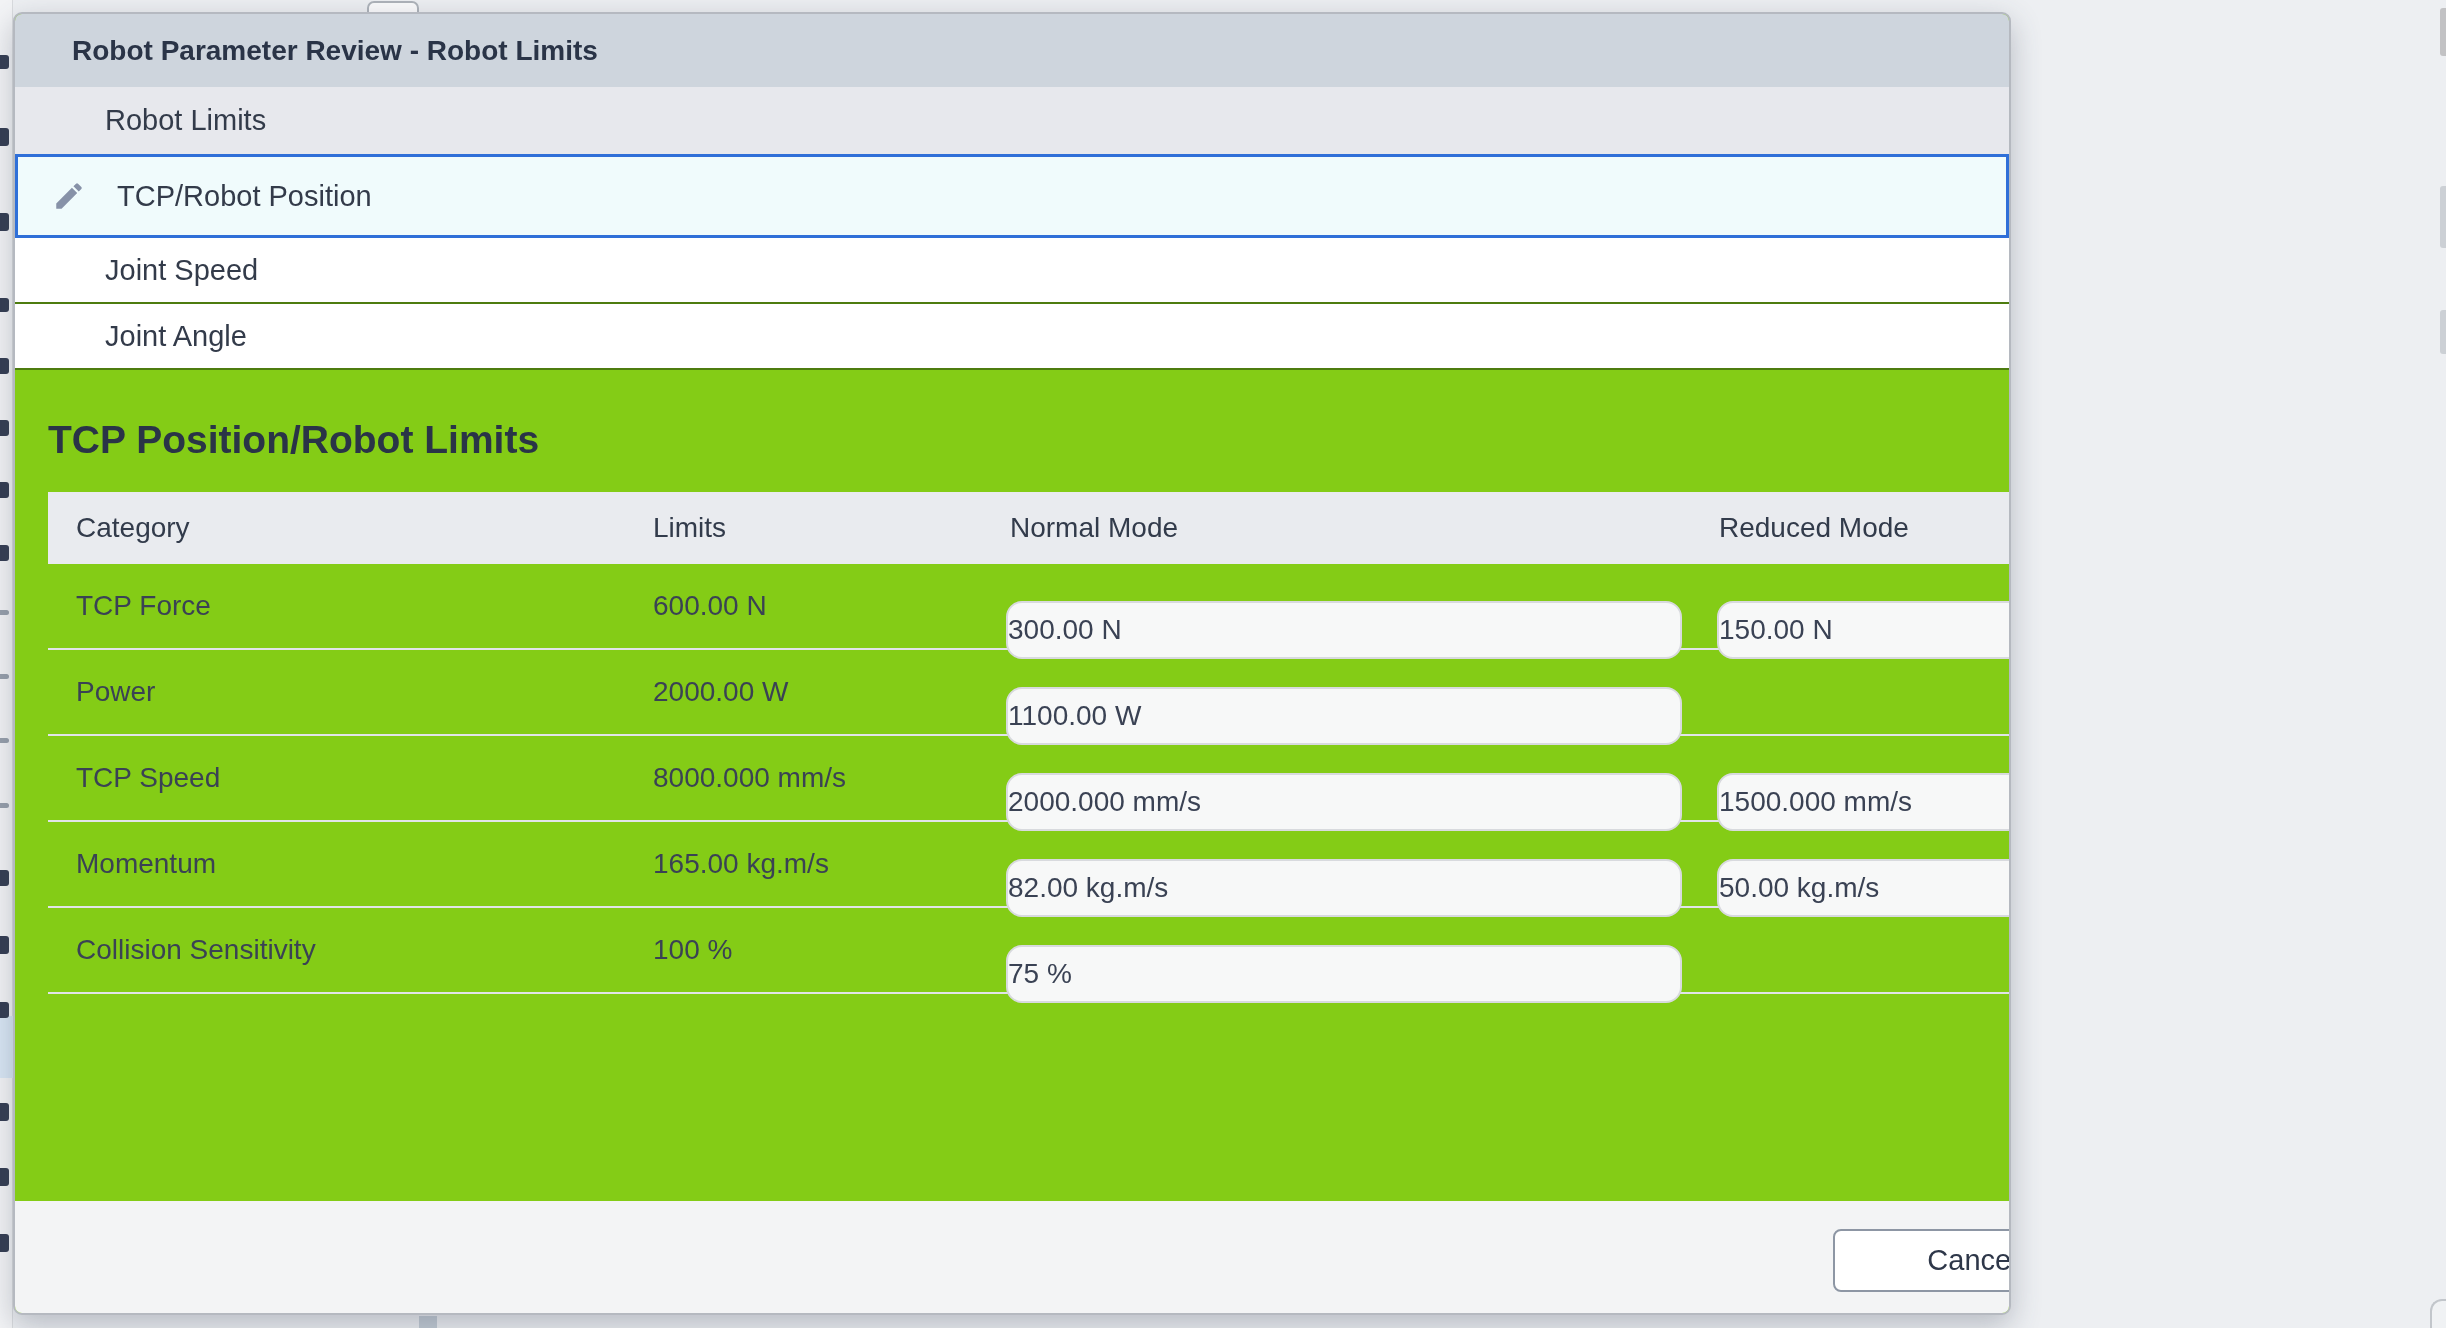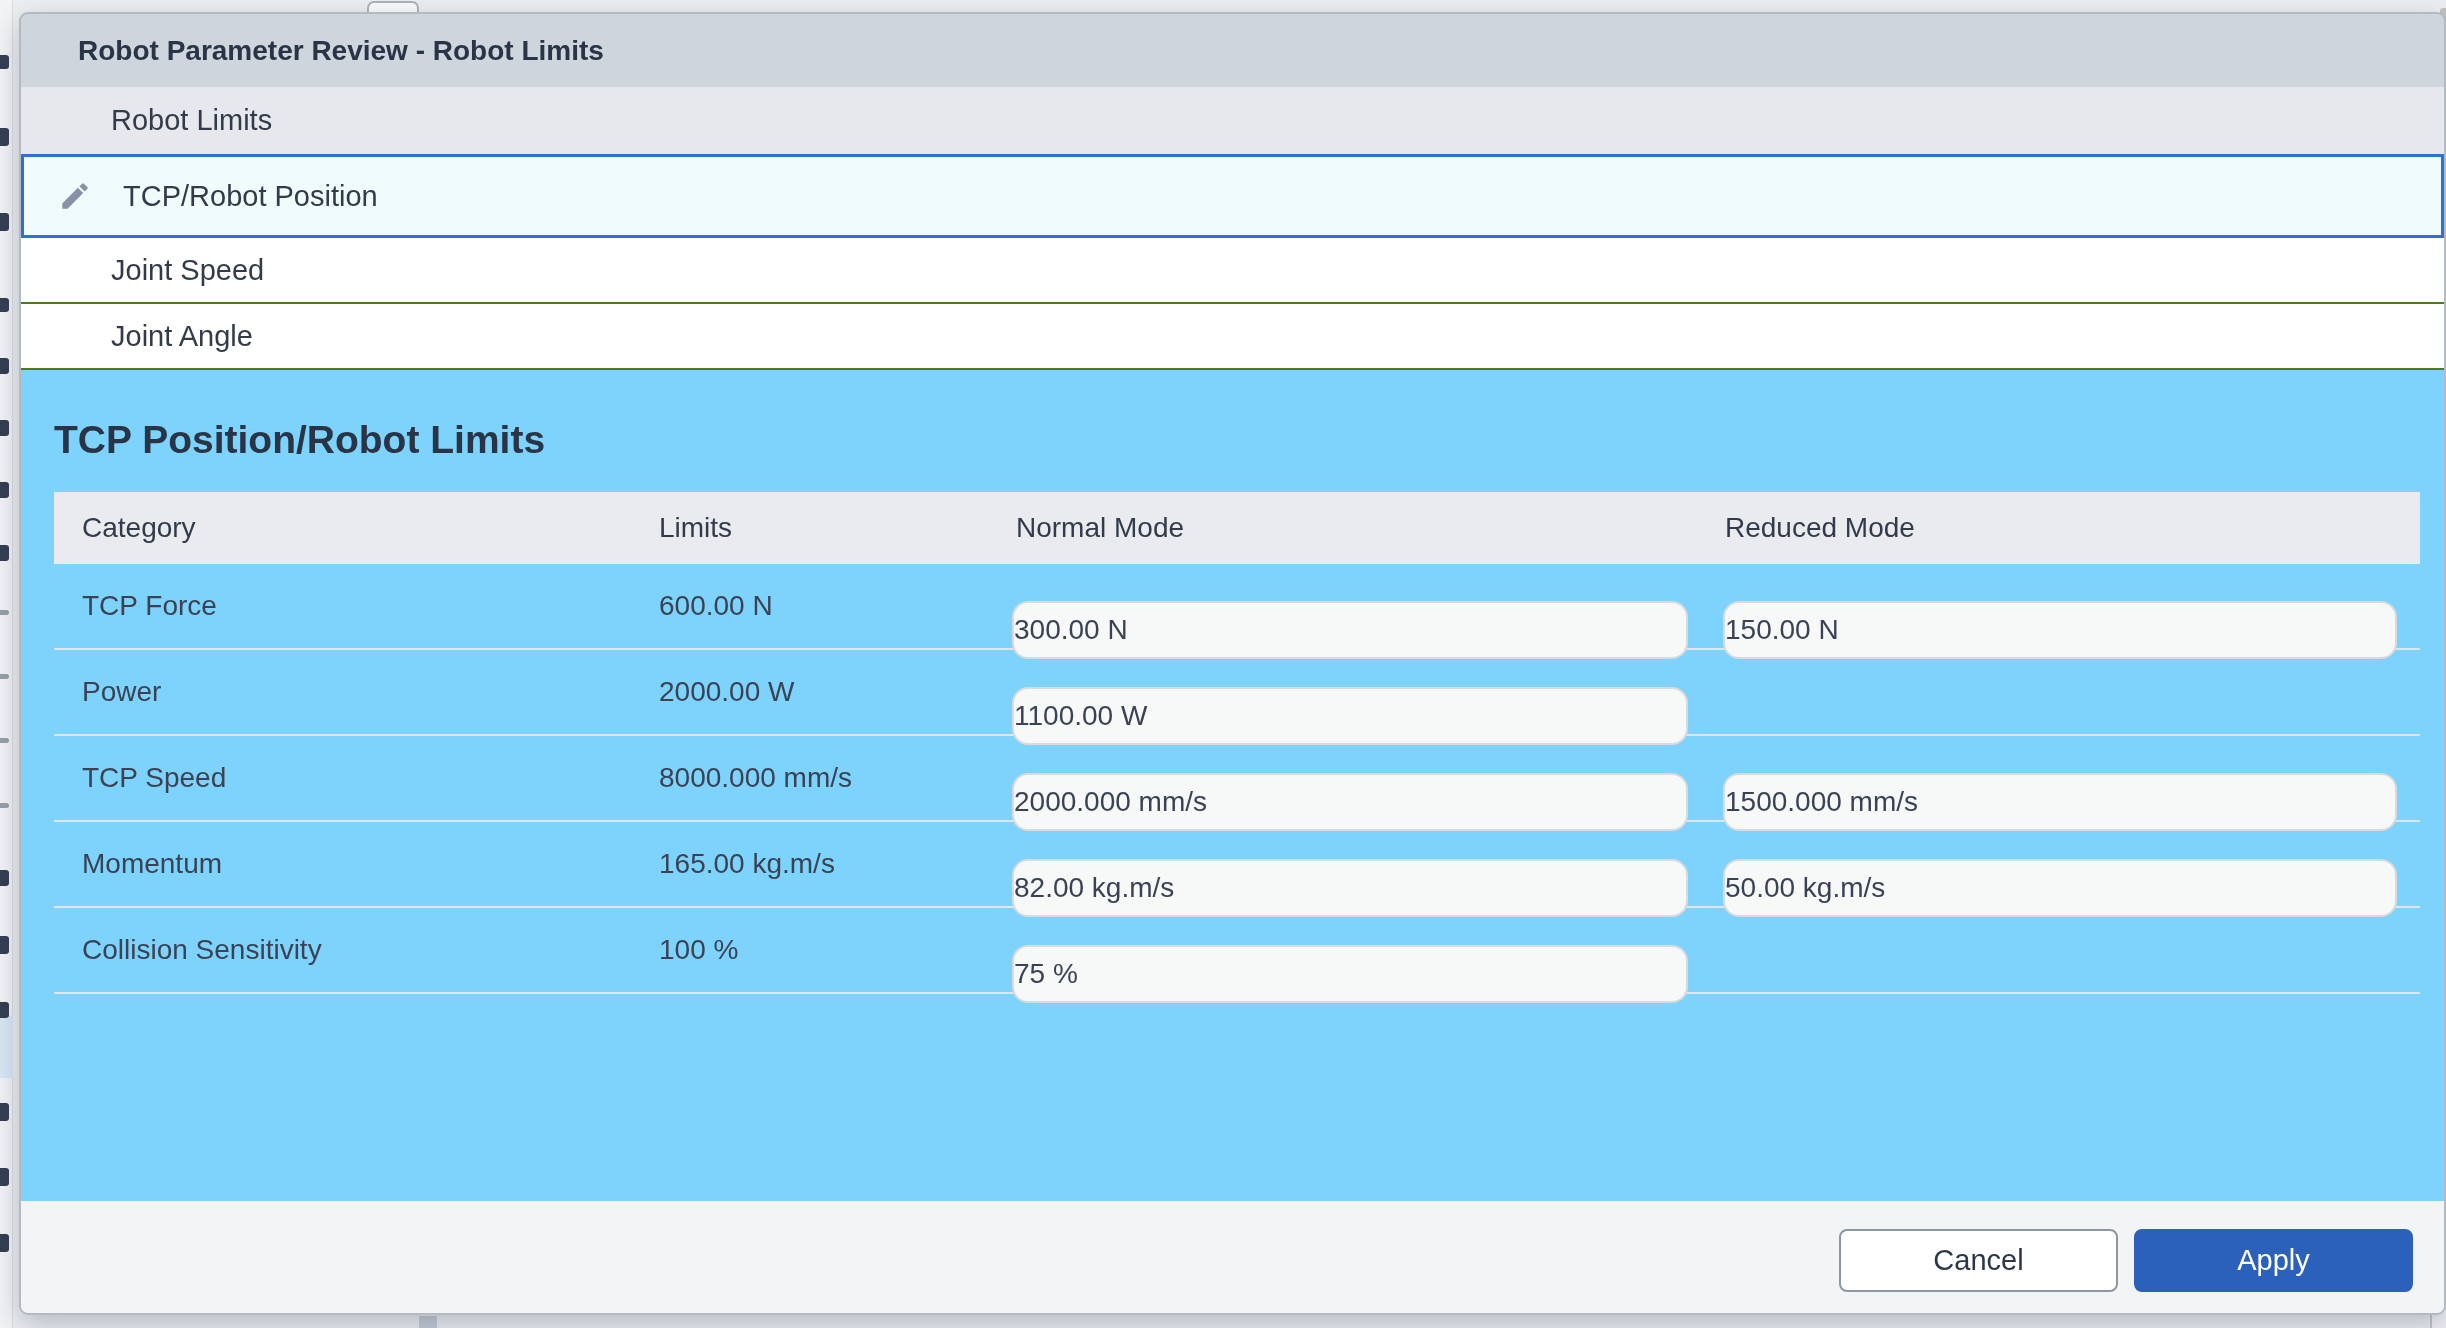--- a/index.html
+++ b/index.html
@@ -30,22 +30,22 @@
     background:#c3ccd5; z-index:1;
   }
   .bg-corner-piece {
     position:absolute; left:2430px; top:1299px; width:16px; height:29px;
     background:#f0f2f4; border-left:2px solid #c2c6cb; border-top:2px solid #c2c6cb;
     border-top-left-radius:12px; z-index:1;
   }
 
   
   .dialog {
-    position:absolute; left:19px; top:12px; width:2427px; height:1303px;
-    background:#7dd3fc; border:2px solid #b5b9c0; border-radius:9px;
+    position:absolute; left:13px; top:12px; width:1998px; height:1303px;
+    background:#84cc16; border:2px solid #b5b9c0; border-radius:9px;
     box-shadow:0 10px 30px rgba(55,65,85,.30);
     overflow:hidden; z-index:5;
   }
   .titlebar {
     height:73px; background:#ced5dd; display:flex; align-items:center;
     padding-left:57px;
   }
   .titlebar span { font-size:28px; font-weight:bold; color:#2a3447; }
 
   

